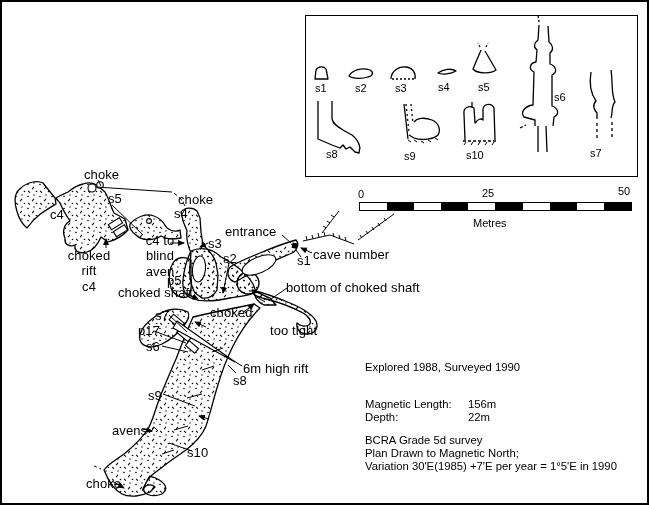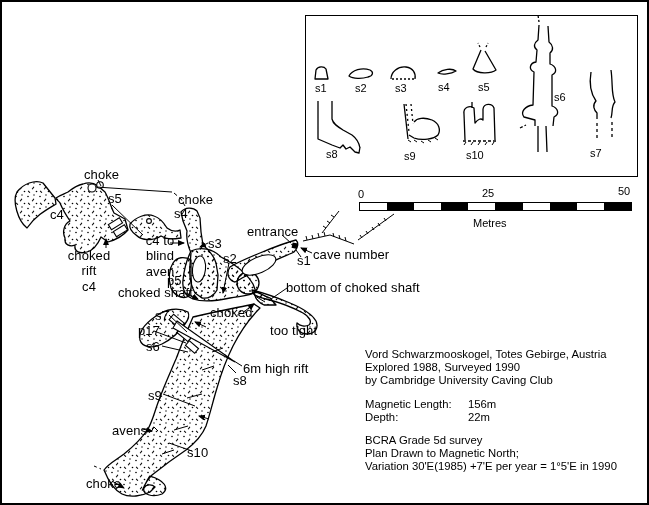--- a/index.html
+++ b/index.html
@@ -206,42 +206,40 @@
   <div class="pl" style="left:82px;top:165px">choke</div>
   <div class="pl" style="left:48px;top:205px">c4</div>
   <div class="pl" style="left:106px;top:189px">s5</div>
   <div class="pl ctr" style="left:58px;top:246px;width:58px">choked rift
 c4</div>
   <div class="pl ctr" style="left:128px;top:231px;width:60px">c4 to blind
 aven</div>
   <div class="pl" style="left:176px;top:190px">choke</div>
   <div class="pl" style="left:172px;top:204px">s4</div>
   <div class="pl" style="left:206px;top:234px">s3</div>
-  <div class="pl" style="left:245px;top:222px">entrance</div>
+  <div class="pl" style="left:223px;top:222px">entrance</div>
   <div class="pl" style="left:295px;top:251px">s1</div>
   <div class="pl" style="left:311px;top:245px">cave number</div>
   <div class="pl" style="left:221px;top:249px">s2</div>
   <div class="pl" style="left:165px;top:271px">p5</div>
   <div class="pl" style="left:116px;top:283px">choked shaft</div>
   <div class="pl" style="left:284px;top:278px">bottom of choked shaft</div>
   <div class="pl" style="left:208px;top:303px">choked</div>
   <div class="pl" style="left:268px;top:321px">too tight</div>
   <div class="pl" style="left:153px;top:306px">s7</div>
   <div class="pl" style="left:136px;top:321px">p17</div>
   <div class="pl" style="left:144px;top:337px">s6</div>
   <div class="pl" style="left:241px;top:359px">6m high rift</div>
   <div class="pl" style="left:231px;top:371px">s8</div>
   <div class="pl" style="left:146px;top:386px">s9</div>
   <div class="pl" style="left:110px;top:421px">avens</div>
   <div class="pl" style="left:185px;top:443px">s10</div>
   <div class="pl" style="left:84px;top:474px">choke</div>
 
-  <div class="tb" style="left:363px;top:346px">Vord Schwarzmooskogel, Totes Gebirge, Austria</div>
   <div class="tb" style="left:363px;top:359px">Explored 1988, Surveyed 1990</div>
-  <div class="tb" style="left:363px;top:372px">by Cambridge University Caving Club</div>
   <div class="tb" style="left:363px;top:396px">Magnetic Length:</div>
   <div class="tb" style="left:466px;top:396px">156m</div>
   <div class="tb" style="left:363px;top:409px">Depth:</div>
   <div class="tb" style="left:466px;top:409px">22m</div>
   <div class="tb" style="left:363px;top:432px">BCRA Grade 5d survey</div>
   <div class="tb" style="left:363px;top:445px">Plan Drawn to Magnetic North;</div>
   <div class="tb" style="left:363px;top:458px">Variation 30'E(1985) +7'E per year = 1°5'E in 1990</div>
 
 </div>
 

